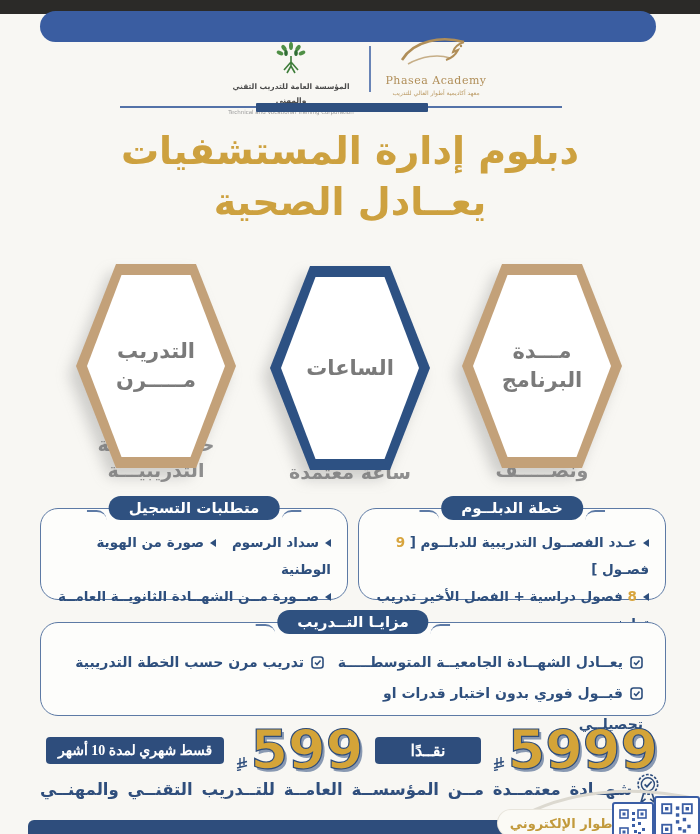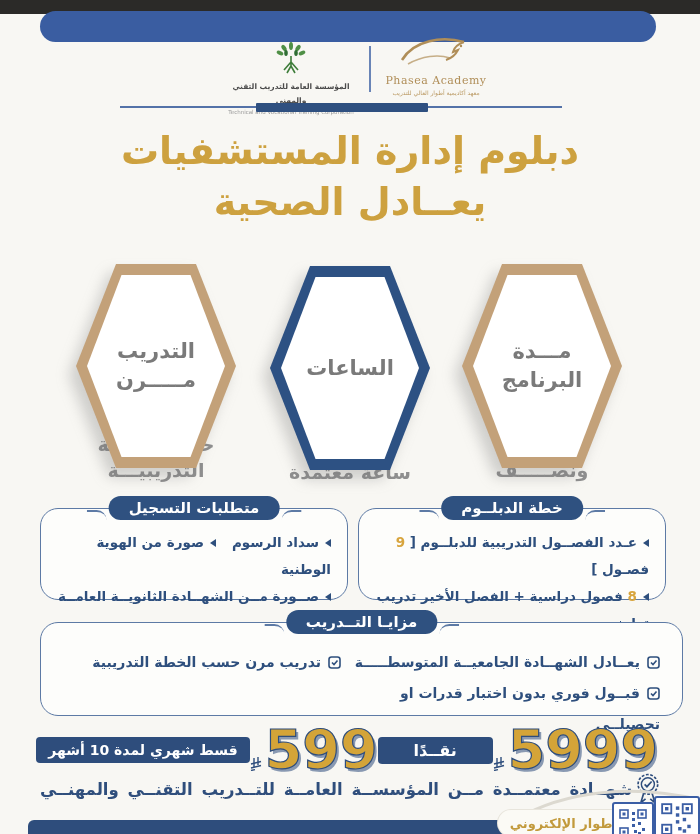--- a/index.html
+++ b/index.html
@@ -50,33 +50,33 @@
   .box-badge::before{right:100%;margin-right:2px;border-radius:0 10px 0 0;}
   .box-badge::after{left:100%;margin-left:2px;border-radius:10px 0 0 0;}
   .req-box{left:40px;top:508px;width:306px;height:90px;}
   .plan-box{left:358px;top:508px;width:306px;height:90px;}
   .box-content{direction:rtl;padding:20px 16px 0;font-size:13.5px;font-weight:600;color:#2e4f7d;line-height:27px;}
   .tri{display:inline-block;width:0;height:0;border-top:4px solid transparent;border-bottom:4px solid transparent;
     border-right:6px solid #2e4f7d;margin-left:6px;vertical-align:middle;}
   .gap{display:inline-block;width:16px;}
   .num-gold{color:#d8a53e;font-weight:bold;}
 
-  .ben-box{left:40px;top:622px;width:624px;height:92px;padding-left:17px;}
+  .ben-box{left:40px;top:622px;width:624px;height:92px;}
   .ben-grid{direction:rtl;display:grid;grid-template-columns:55% 45%;padding:24px 22px 0;
     font-size:14px;font-weight:600;color:#2e4f7d;line-height:31px;}
   .chk{vertical-align:-2px;margin-left:7px;}
 
   
   .price-row{position:absolute;left:40px;top:722px;width:624px;height:56px;direction:rtl;
     display:flex;align-items:center;justify-content:space-between;padding:0 6px;box-sizing:border-box;}
   .price-group{display:flex;align-items:flex-end;direction:ltr;}
   .price-num{font-size:54px;font-weight:bold;color:#d4a438;line-height:.85;
     -webkit-text-stroke:1.2px #2e4d7c;text-shadow:2.5px 3px 0 rgba(46,77,124,.55);}
   .cur{margin:0 3px 2px 0;}
-  .pbadge{background:#2e4d7c;color:#fff;border-radius:4px;font-weight:bold;white-space:nowrap;direction:rtl;}
+  .pbadge{background:#2e4d7c;color:#fff;border-radius:4px;font-weight:bold;white-space:nowrap;direction:rtl;font-family:Liberation Serif, serif;}
   .pbadge.cash{font-size:16px;padding:4px 36px;}
   .pbadge.inst{font-size:14px;padding:5px 12px;}
 
   
   .cert-row{position:absolute;left:40px;top:771px;width:624px;direction:rtl;display:flex;align-items:center;gap:0;}
   .cert-text{font-size:16.5px;font-weight:bold;color:#2f4e7c;word-spacing:3px;white-space:nowrap;}
 
   
   .swoosh{position:absolute;left:515px;top:780px;z-index:1;}
   .foot-band{position:absolute;left:28px;top:820px;width:534px;height:16px;background:#2e4d7c;

